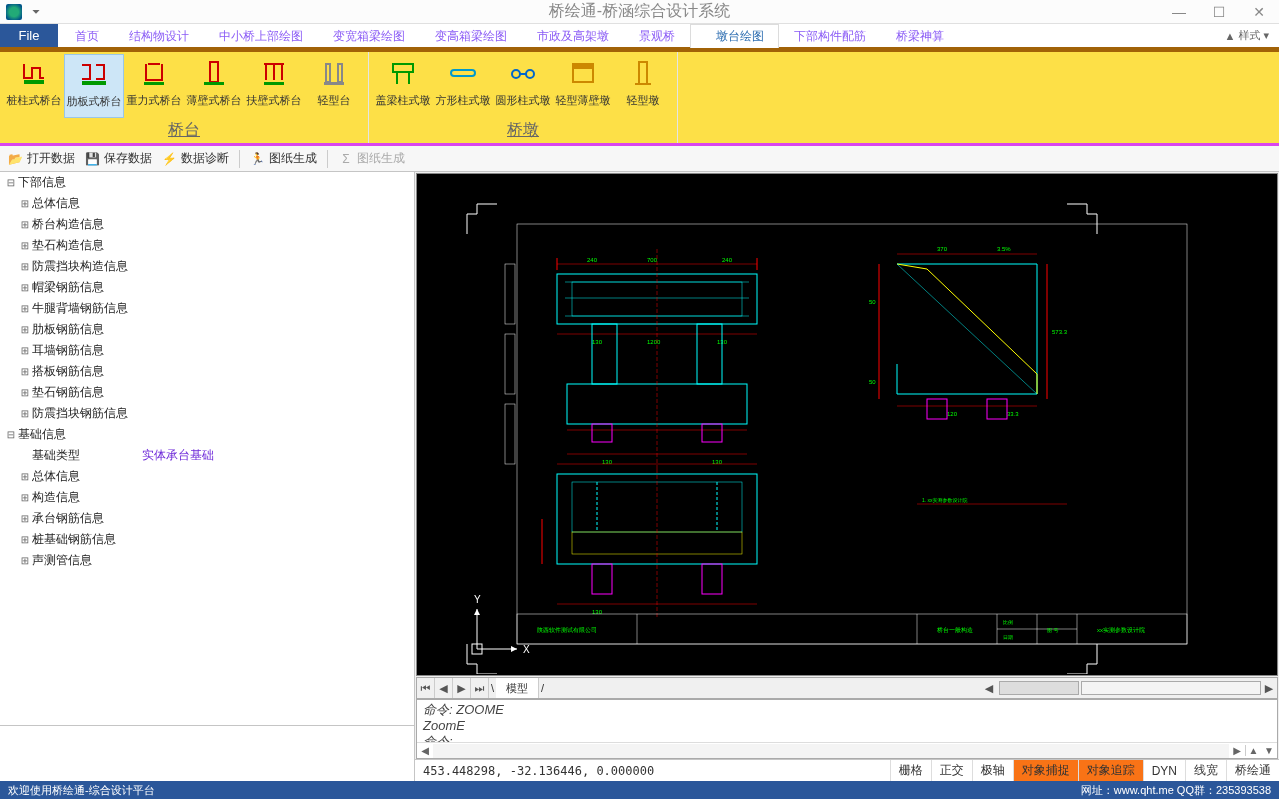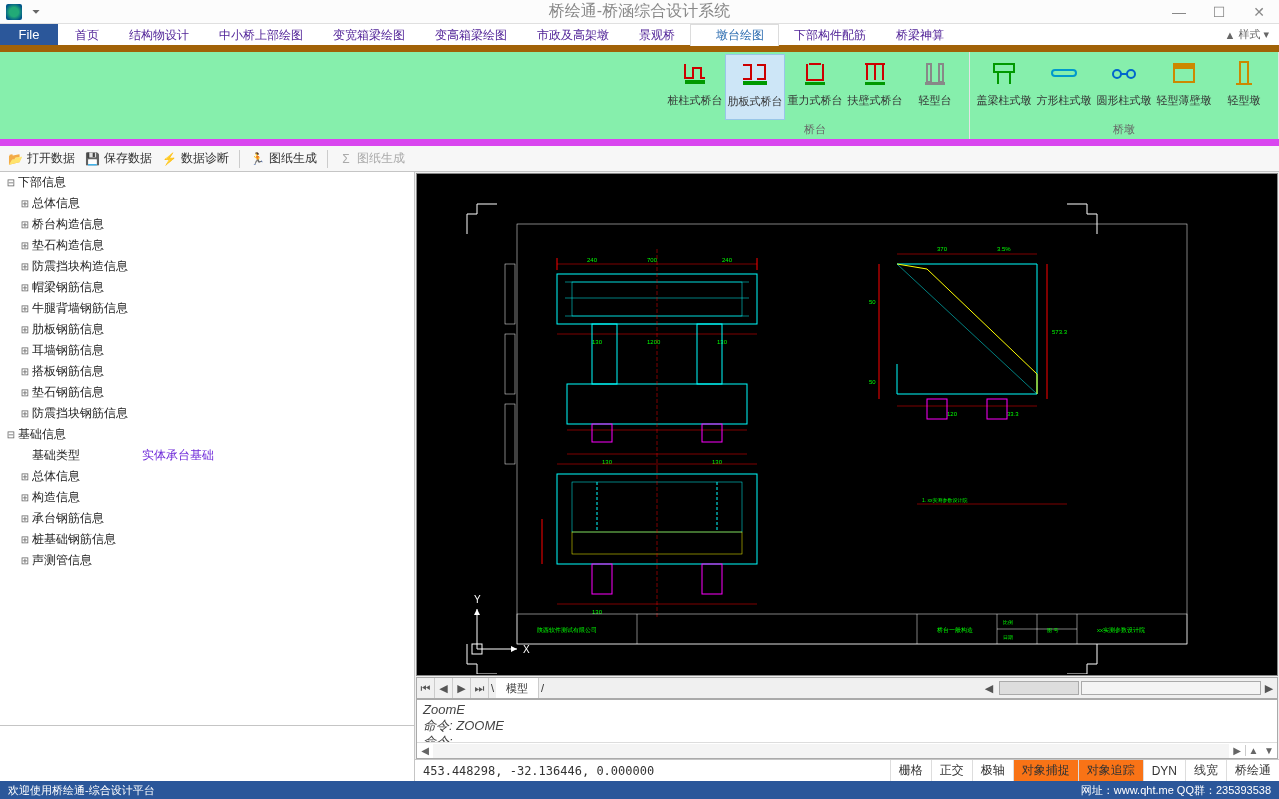--- a/index.html
+++ b/index.html
@@ -3,29 +3,29 @@
 <meta charset="utf-8">
 <style>
 * { box-sizing: border-box; margin: 0; padding: 0; font-family: "Microsoft YaHei", Arial, sans-serif; }
 body { width: 1279px; height: 799px; background: #fff; font-size: 12px; color: #333; overflow: hidden; display: flex; flex-direction: column; }
 .titlebar { height: 24px; background: #fcfcfc; display: flex; align-items: center; border-bottom: 1px solid #e0e0e0; position: relative; }
 .titlebar .app-icon { width: 16px; height: 16px; margin: 0 6px; background: radial-gradient(circle,#2a7 40%,#058 80%); border-radius: 2px; }
 .titlebar .qat { color: #666; font-size: 10px; padding: 0 4px; }
 .titlebar .title { position: absolute; left: 50%; transform: translateX(-50%); color: #888; font-size: 16px; }
 .titlebar .wincontrols { margin-left: auto; display: flex; }
 .titlebar .wincontrols div { width: 40px; height: 24px; display: flex; align-items: center; justify-content: center; color: #888; font-size: 14px; }
-.ribbon-tabs { height: 28px; background: #fff; display: flex; align-items: stretch; border-bottom: 7px solid #a16207; }
+.ribbon-tabs { height: 28px; background: #fff; display: flex; align-items: stretch; border-bottom: 5px solid #a16207; }
 .file-tab { background: #2b579a; color: #fff; width: 58px; display: flex; align-items: center; justify-content: center; font-size: 13px; margin-right: 2px; }
-.ribbon-tab { padding: 0 14px; display: flex; align-items: center; color: #4c1d95; cursor: default; border: 1px solid transparent; border-bottom: none; }
+.ribbon-tab { padding: 0 14px; display: flex; align-items: center; color: #8b5cf6; cursor: default; border: 1px solid transparent; border-bottom: none; }
 .ribbon-tab.active { color: #2b6cb0; border-color: #dcdcdc; background: #fff; margin-bottom: -1px; padding-left: 25px; }
 .style-menu { margin-left: auto; padding: 0 10px; color: #666; display: flex; align-items: center; font-size: 11px; }
-.ribbon-body { height: 94px; background: #86efac; border-bottom: 7px solid #d946ef; display: flex; justify-content: flex-end; }
+.ribbon-body { height: 94px; background: #fde047; border-bottom: 3px solid #d946ef; display: flex; }
 .ribbon-group { display: flex; flex-direction: column; border-right: 1px solid #e4e4e4; padding: 2px 4px 0; }
 .ribbon-group .items { display: flex; flex: 1; }
-.ribbon-group .label { text-align: center; font-size: 11px; color: #666; padding: 2px 0; }
+.ribbon-group .label { text-align: center; font-size: 16px; color: #666; padding: 2px 0; text-decoration: underline; }
 .rbtn { width: 60px; display: flex; flex-direction: column; align-items: center; justify-content: flex-start; padding-top: 4px; cursor: default; }
 .rbtn.active { background: #cde6f7; border: 1px solid #99c6e8; }
 .rbtn .ico { width: 32px; height: 32px; display: flex; align-items: center; justify-content: center; margin-bottom: 3px; }
 .rbtn .txt { font-size: 11px; color: #333; text-align: center; }
 .toolbar2 { height: 26px; background: #f7f7f7; border-bottom: 1px solid #c5c5c5; display: flex; align-items: center; padding: 0 4px; gap: 2px; }
 .tbtn2 { display: flex; align-items: center; padding: 2px 4px; font-size: 12px; color: #333; cursor: default; }
 .tbtn2 .ic { width: 16px; height: 16px; margin-right: 3px; display: inline-flex; align-items: center; justify-content: center; }
 .tbtn2.disabled { color: #aaa; }
 .sep { width: 1px; height: 18px; background: #ccc; margin: 0 4px; }
 .workspace { flex: 1; display: flex; min-height: 0; }
@@ -116,20 +116,29 @@
             <svg width="32" height="32">
               <path d="M8 6 L8 22 L24 22 L24 6 M10 6 L22 6" stroke="#c00" fill="none" stroke-width="2"></path>
               <rect x="6" y="24" width="20" height="3" fill="#090"></rect>
             </svg>
           </div>
           <div class="txt">重力式桥台</div>
         </div>
         <div class="rbtn">
           <div class="ico">
             <svg width="32" height="32">
+              <rect x="12" y="4" width="8" height="20" stroke="#c00" fill="none" stroke-width="2"></rect>
+              <rect x="6" y="24" width="20" height="3" fill="#090"></rect>
+            </svg>
+          </div>
+          <div class="txt">薄壁式桥台</div>
+        </div>
+        <div class="rbtn">
+          <div class="ico">
+            <svg width="32" height="32">
               <path d="M8 6 L8 22 M16 6 L16 22 M24 6 L24 22 M6 6 L26 6" stroke="#c00" fill="none" stroke-width="2"></path>
               <rect x="6" y="24" width="20" height="3" fill="#090"></rect>
             </svg>
           </div>
           <div class="txt">扶壁式桥台</div>
         </div>
         <div class="rbtn">
           <div class="ico">
             <svg width="32" height="32">
               <rect x="8" y="6" width="4" height="18" stroke="#888" fill="none" stroke-width="2"></rect>
@@ -433,22 +442,22 @@
       <div class="scroll">
         <div class="arr">◀</div>
         <div class="thumb"></div>
         <div style="width:180px;height:14px;background:#f4f4f4;border:1px solid #aaa"></div>
         <div class="arr">▶</div>
       </div>
     </div>
 
     <div class="cmdwin">
       <div class="hist">
+        <div>命令: ZOOME</div>
         <div>ZoomE</div>
-        <div>命令: ZOOME</div>
         <div style="display:flex">
 
           <span>命令:</span>
         </div>
       </div>
       <div class="scrollh">
         <div class="arr">◀</div>
         <div class="track"></div>
         <div class="arr">▶</div>
         <div class="arr" style="border-left:1px solid #ccc">▲</div>

